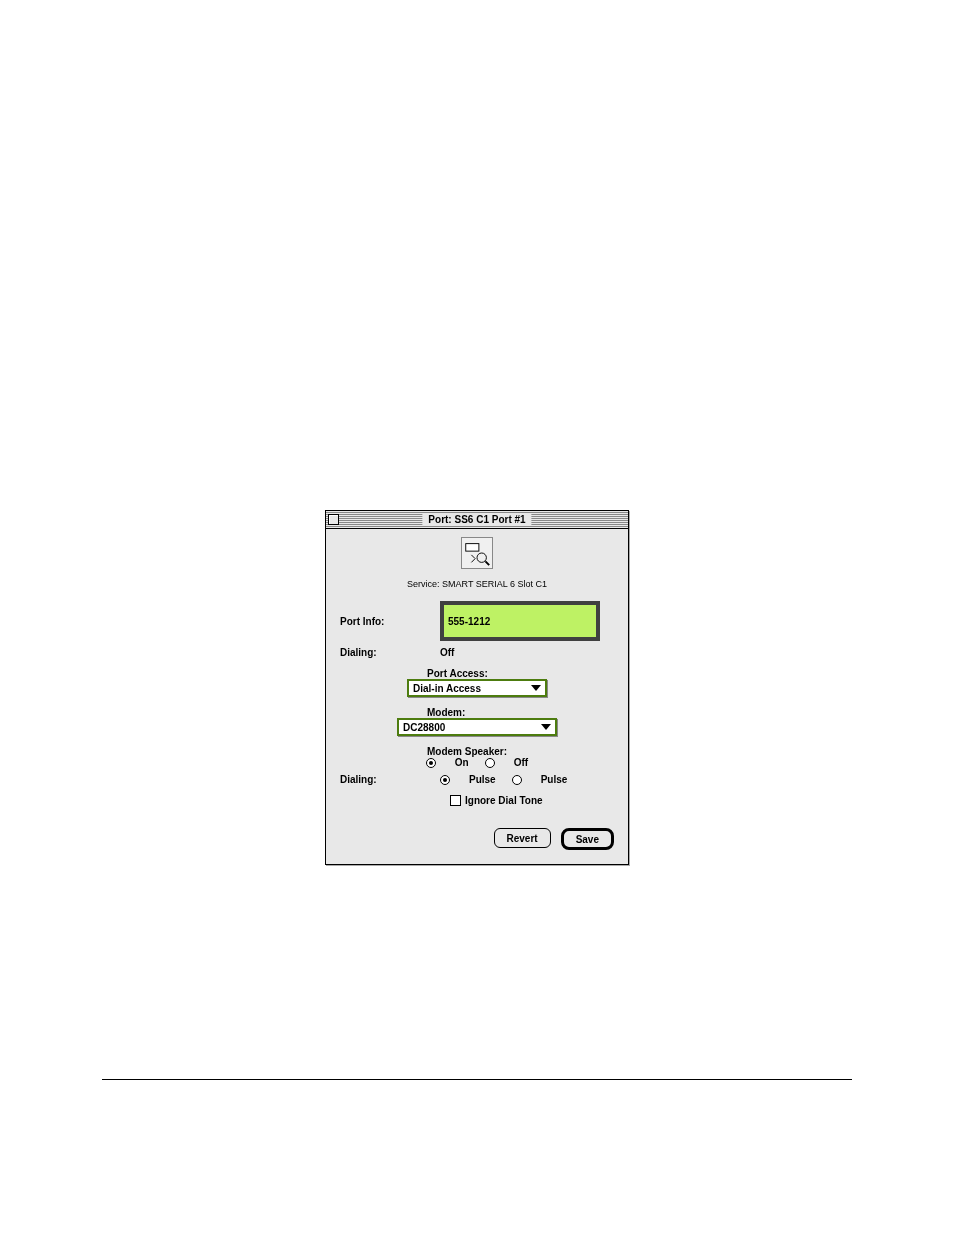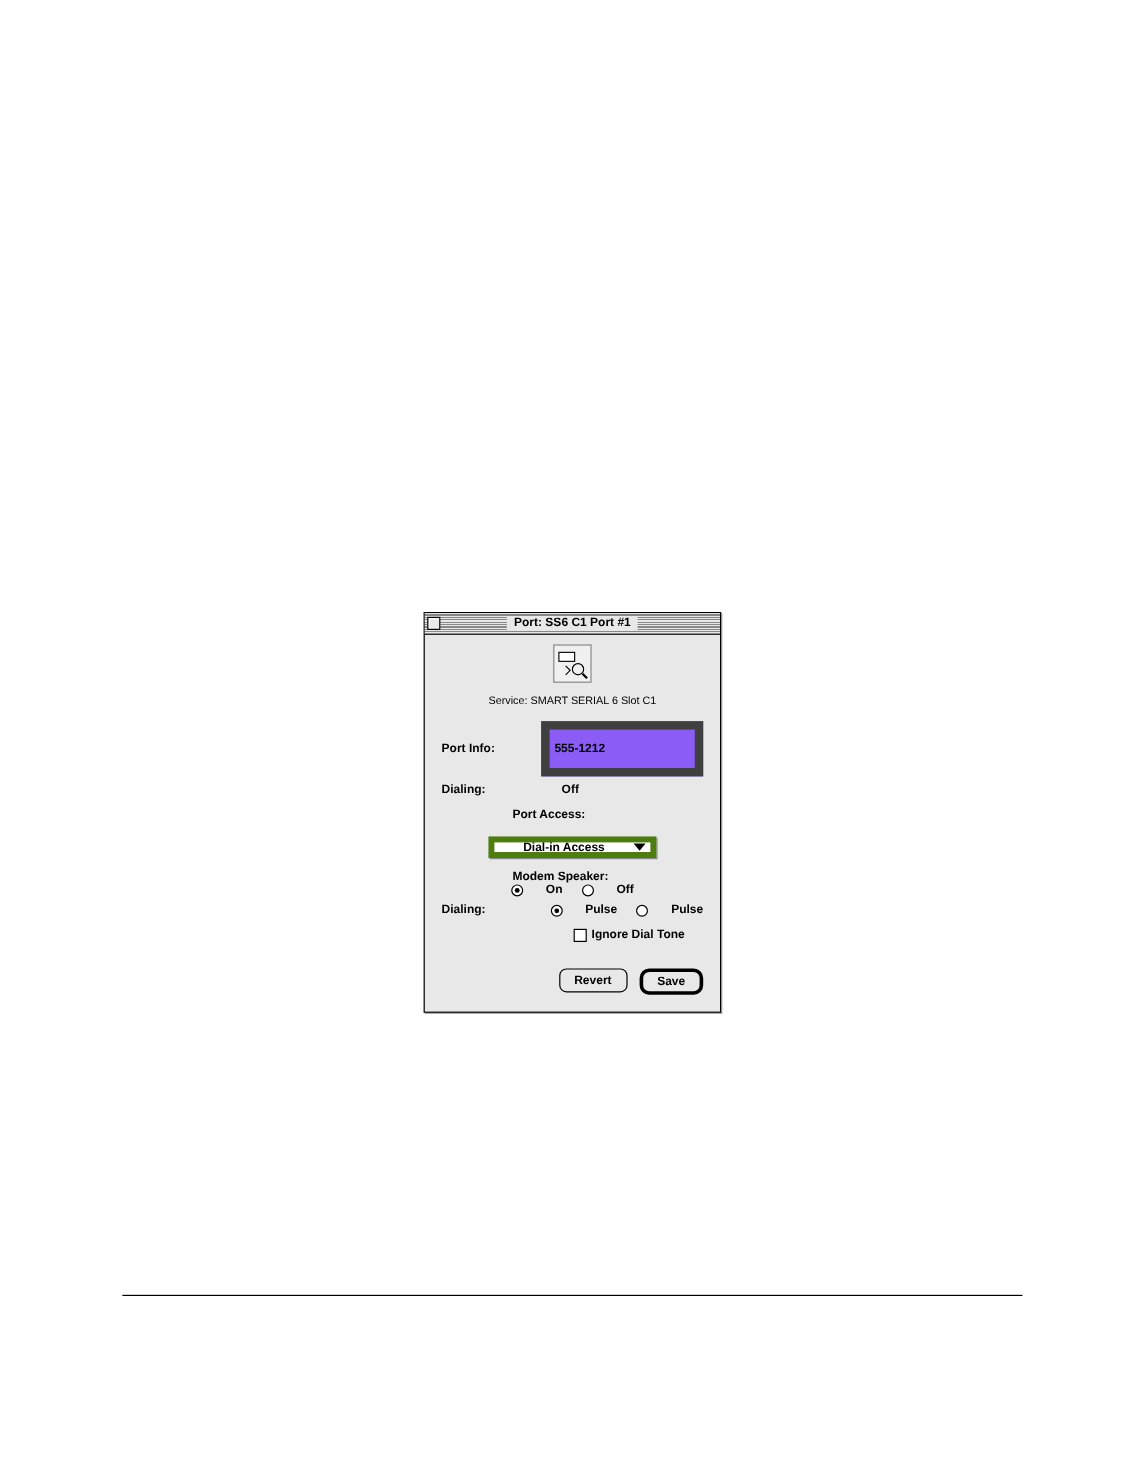--- a/index.html
+++ b/index.html
@@ -7,21 +7,21 @@
       background: #fff;
       font-family: "Geneva", "Helvetica", sans-serif;
       font-size: 11px;
       display: flex;
       justify-content: center;
       align-items: flex-start;
       min-height: 1235px;
       padding-top: 510px;
     }
     .window {
-      width: 248px;
+      width: 304px;
       background: #e8e8e8;
       border: 1px solid #000;
       box-shadow: 1px 1px 0 #aaa;
     }
     .title-bar {
       height: 18px;
       background: repeating-linear-gradient(
         to bottom,
         #e8e8e8 0, #e8e8e8 1px,
         #888 1px, #888 2px
@@ -83,39 +83,38 @@
       width: 100px;
       padding-right: 6px;
       font-weight: bold;
       font-size: 10px;
     }
     .value { font-size: 10px; font-weight: bold; }
     .text-input {
       font-family: inherit;
       font-size: 10px;
       font-weight: bold;
-      border: 7px solid #404040;
-      background: #8b5cf6;
+      border: 4px solid #404040;
+      background: #bef264;
       height: 17px;
       width: 160px;
       padding: 16px 4px;
     }
     .dropdown {
-      border: 5px solid #4d7c0f;
+      border: 2px solid #4d7c0f;
       box-shadow: 1px 1px 0 #888;
       background: #fff;
       height: 18px;
       display: flex;
       align-items: center;
       justify-content: space-between;
-      padding: 0 4px 0 24px;
-      font-weight: bold;
-      font-size: 10px;
-      cursor: pointer;
-      margin-top: 12px;
+      padding: 0 4px 0 4px;
+      font-weight: bold;
+      font-size: 10px;
+      cursor: pointer;
     }
     .dd-access { width: 140px; }
     .dd-modem { width: 160px; }
     .dropdown .arrow {
       width: 0; height: 0;
       border-left: 5px solid transparent;
       border-right: 5px solid transparent;
       border-top: 6px solid #000;
       margin-left: 6px;
     }
@@ -232,20 +231,27 @@
     </div>
 
     <div class="form-row spacer-top">
       <div class="label">Port Access:</div>
       <div class="dropdown dd-access">
         <span>Dial-in Access</span>
         <span class="arrow"></span>
       </div>
     </div>
 
+    <div class="form-row spacer-top">
+      <div class="label">Modem:</div>
+      <div class="dropdown dd-modem">
+        <span>DC28800</span>
+        <span class="arrow"></span>
+      </div>
+    </div>
 
     <div class="form-row spacer-top">
       <div class="label">Modem Speaker:</div>
       <div class="radio-group">
         <div class="radio">
           <span class="radio-dot checked"></span>
           <span>On</span>
         </div>
         <div class="radio">
           <span class="radio-dot"></span>

